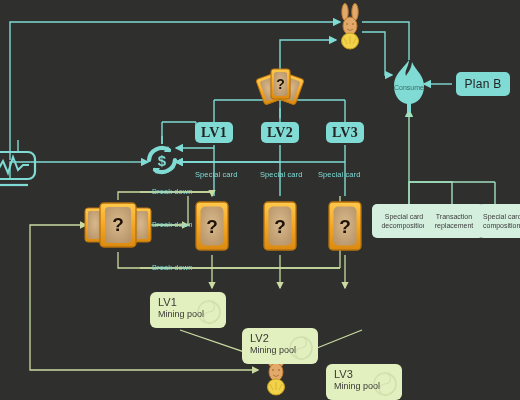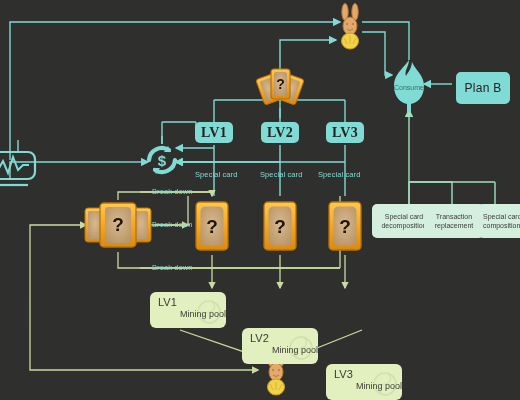--- a/index.html
+++ b/index.html
@@ -17,41 +17,41 @@
   
   .pill{
     background:#7fdbd4;color:#232323;
     border-radius:5px;
     display:flex;align-items:center;justify-content:center;
     font-weight:700;
     letter-spacing:.3px;
     line-height:1;
   }
   .lv-pill{width:38px;height:21px;font-size:14px;font-family:"Liberation Serif",serif;}
-  .planb{width:54px;height:32px;font-size:12px;font-weight:400;font-family:"Liberation Sans",sans-serif;}
+  .planb{width:54px;height:24px;font-size:12px;font-weight:400;font-family:"Liberation Sans",sans-serif;}
 
   
   .mintbox{
     background:#d5efdf;color:#3b3b3b;
     border-radius:5px;
     display:flex;flex-direction:column;align-items:center;justify-content:center;
     font-size:7px;line-height:1.35;text-align:center;
     padding:2px;
   }
 
   
   .poolbox{
     background:#e2f0bf;color:#3a3a36;
     border-radius:6px;
     width:76px;height:36px;
     padding:4px 0 0 8px;
     position:relative;overflow:hidden;
   }
   .poolbox .t1{font-size:11px;line-height:1.15;}
-  .poolbox .t2{font-size:9px;line-height:1.3;text-align:right;}
+  .poolbox .t2{font-size:9px;line-height:1.3;}
   .poolwm{position:absolute;right:2px;bottom:1px;width:30px;height:30px;opacity:.22;}
 
   .caption{
     position:absolute;color:#7fdbd4;font-size:7.5px;white-space:nowrap;
     letter-spacing:.1px;
   }
 
   .consume-label{
     position:absolute;color:#3a6d68;font-size:7px;
     width:100%;text-align:center;top:26px;left:0;

